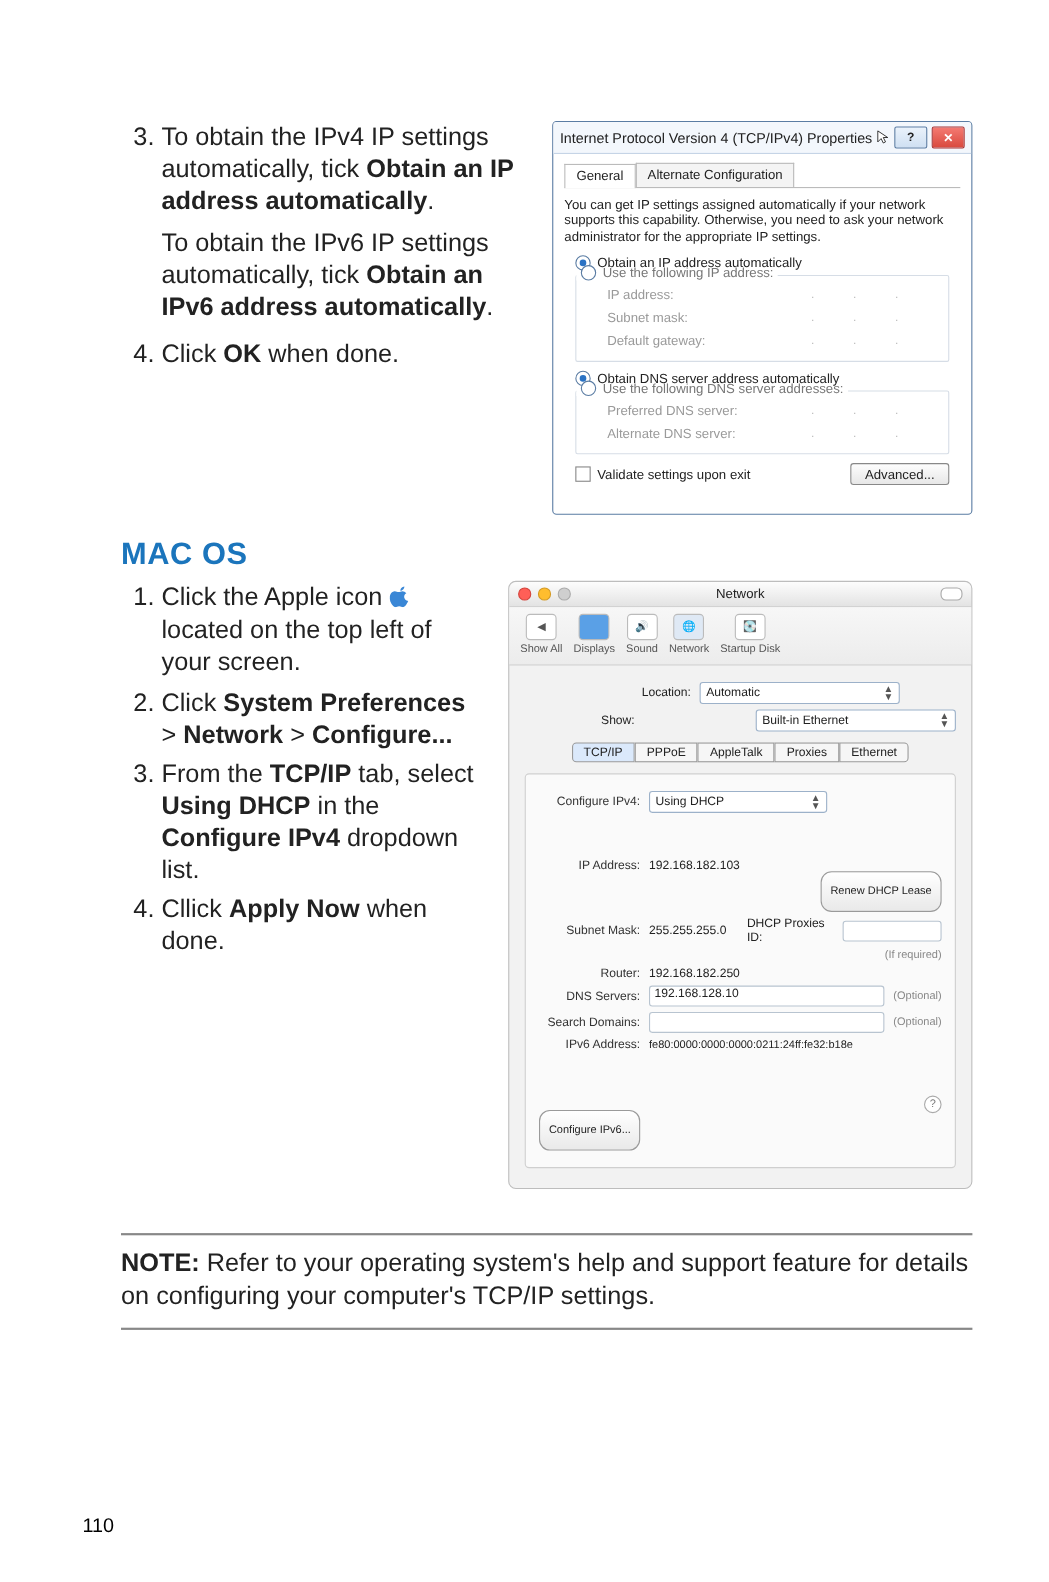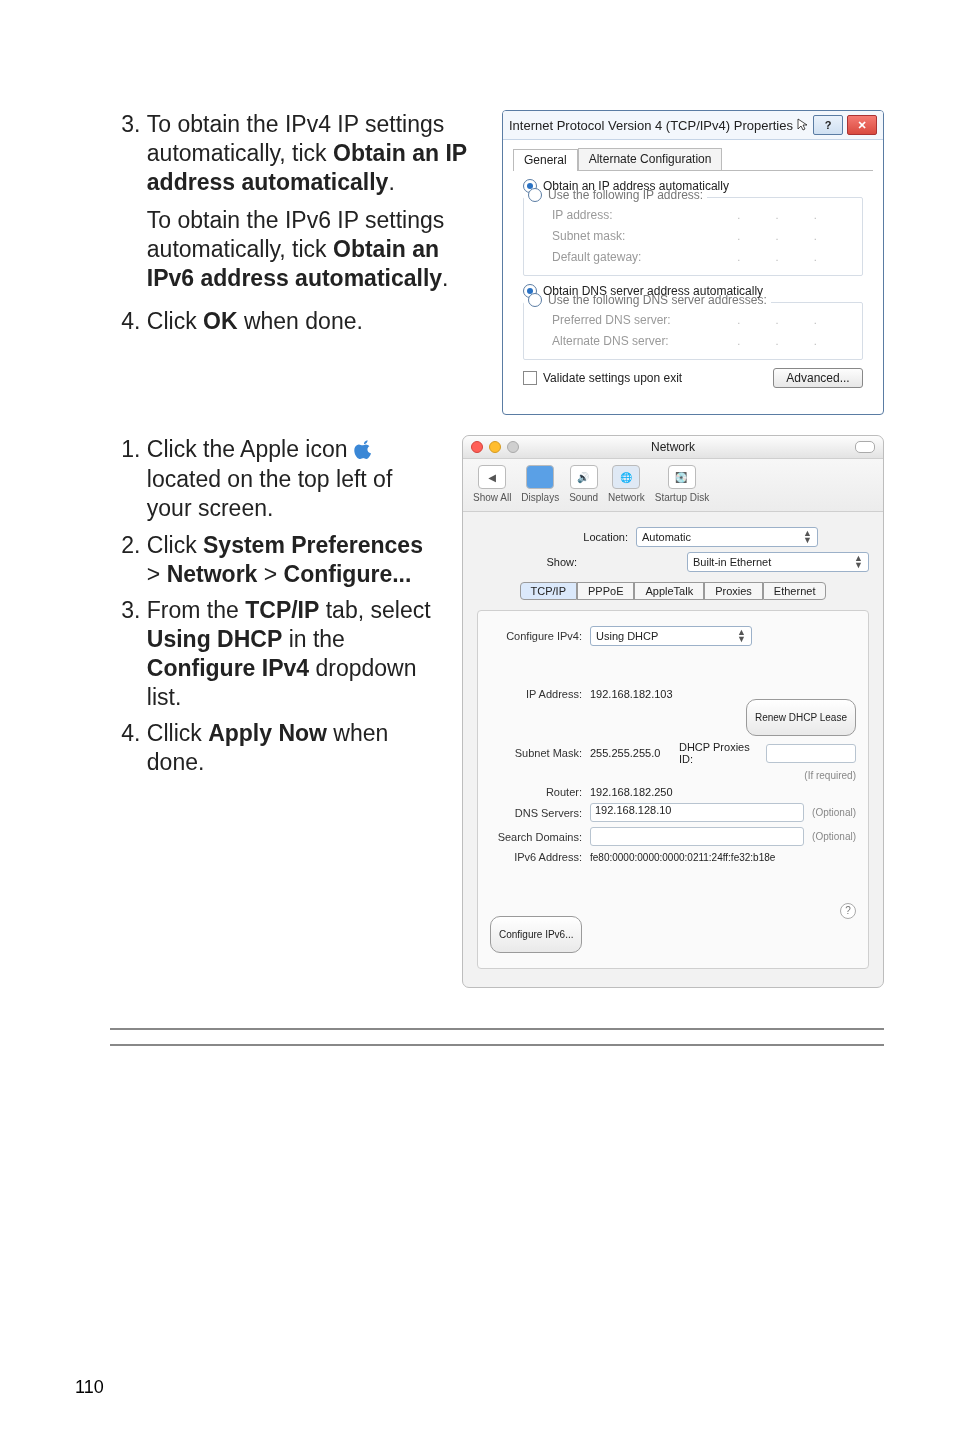--- a/index.html
+++ b/index.html
@@ -260,20 +260,21 @@
               </svg>
           </span>
           <span class="win-btn">?</span>
           <span class="win-btn close">✕</span>
         </div>
         <div class="win-body">
           <div class="tabs">
             <div class="tab active">General</div>
             <div class="tab">Alternate Configuration</div>
           </div>
+          <div class="win-desc">You can get IP settings assigned automatically if your network supports this capability. Otherwise, you need to ask your network administrator for the appropriate IP settings.</div>
 
           <div class="ip-frame" style="padding-top:0;border:none;">
             <div class="radio-row">
               <span class="radio on"></span>
               <span>Obtain an IP address automatically</span>
             </div>
             <div class="ip-frame">
               <div class="radio-row disabled" style="margin-left:-10px;margin-top:-18px;background:#fff;padding:0 4px;width:max-content;">
                 <span class="radio"></span>
                 <span>Use the following IP address:</span>
@@ -337,20 +338,21 @@
                 <span>Validate settings upon exit</span>
               </span>
               <span class="btn">Advanced...</span>
             </div>
           </div>
         </div>
       </div>
     </div>
   </div>
 
+  <div class="mac-heading">MAC OS</div>
 
   <div class="row">
     <div class="col-text">
       <ol class="steps">
         <li>
           <span>Click the Apple icon </span>
           <span class="apple-icon">
             <svg viewBox="0 0 24 24" width="20" height="20">
                 <path fill="#3a87d6" d="M16.365 1.43c0 1.14-.42 2.2-1.1 3.02-.82.96-2.17 1.7-3.28 1.62-.14-1.1.42-2.24 1.08-2.98.76-.86 2.08-1.5 3.3-1.66zM20.5 17.3c-.56 1.3-.83 1.88-1.55 3.03-1.01 1.6-2.43 3.6-4.2 3.62-1.57.02-1.97-1.02-4.1-1-2.13.01-2.58 1.02-4.15 1-1.77-.02-3.12-1.82-4.13-3.42C.15 16.67-.3 12.1 1.3 9.47c1.13-1.86 2.92-2.95 4.6-2.95 1.7 0 2.78 1.02 4.19 1.02 1.37 0 2.2-1.02 4.18-1.02 1.5 0 3.08.82 4.21 2.23-3.7 2.03-3.1 7.3 2.02 8.55z"></path>
               </svg>
@@ -473,17 +475,20 @@
               <span class="q-icon">?</span>
             </div>
           </div>
         </div>
 
       </div>
     </div>
   </div>
 
   <hr class="hr">
+  <div class="note">
+    <span class="b">NOTE:</span><span> Refer to your operating system's help and support feature for details on configuring your computer's TCP/IP settings.</span>
+  </div>
   <hr class="hr" style="margin-top:14px;">
 
 </div>
 
 <div class="page-num">110</div>
 
 </body></html>

